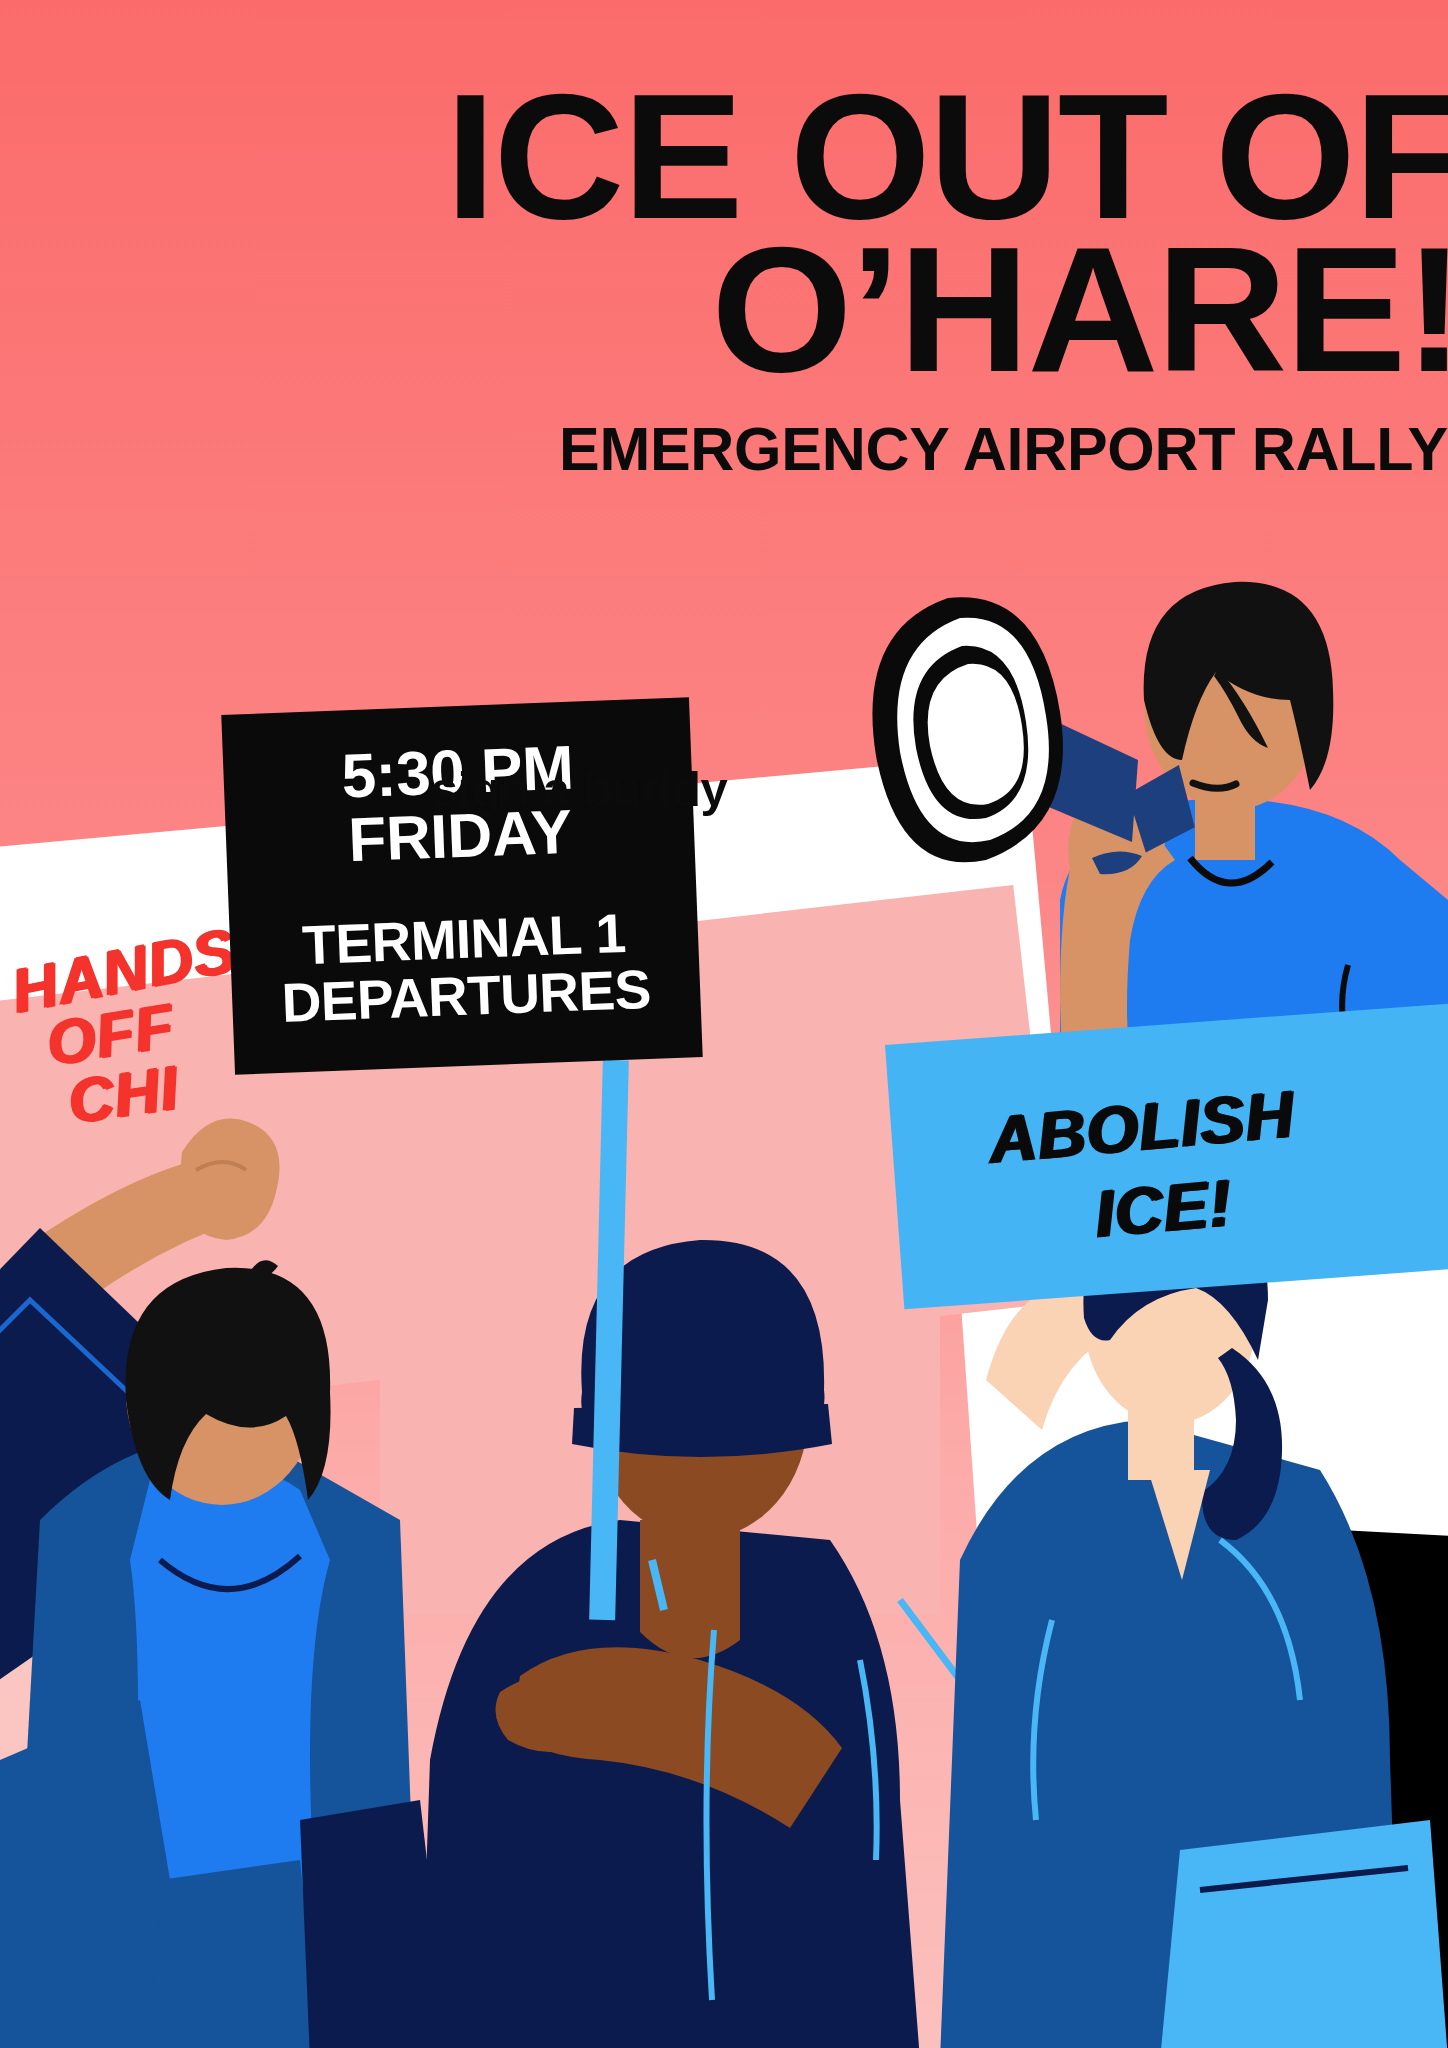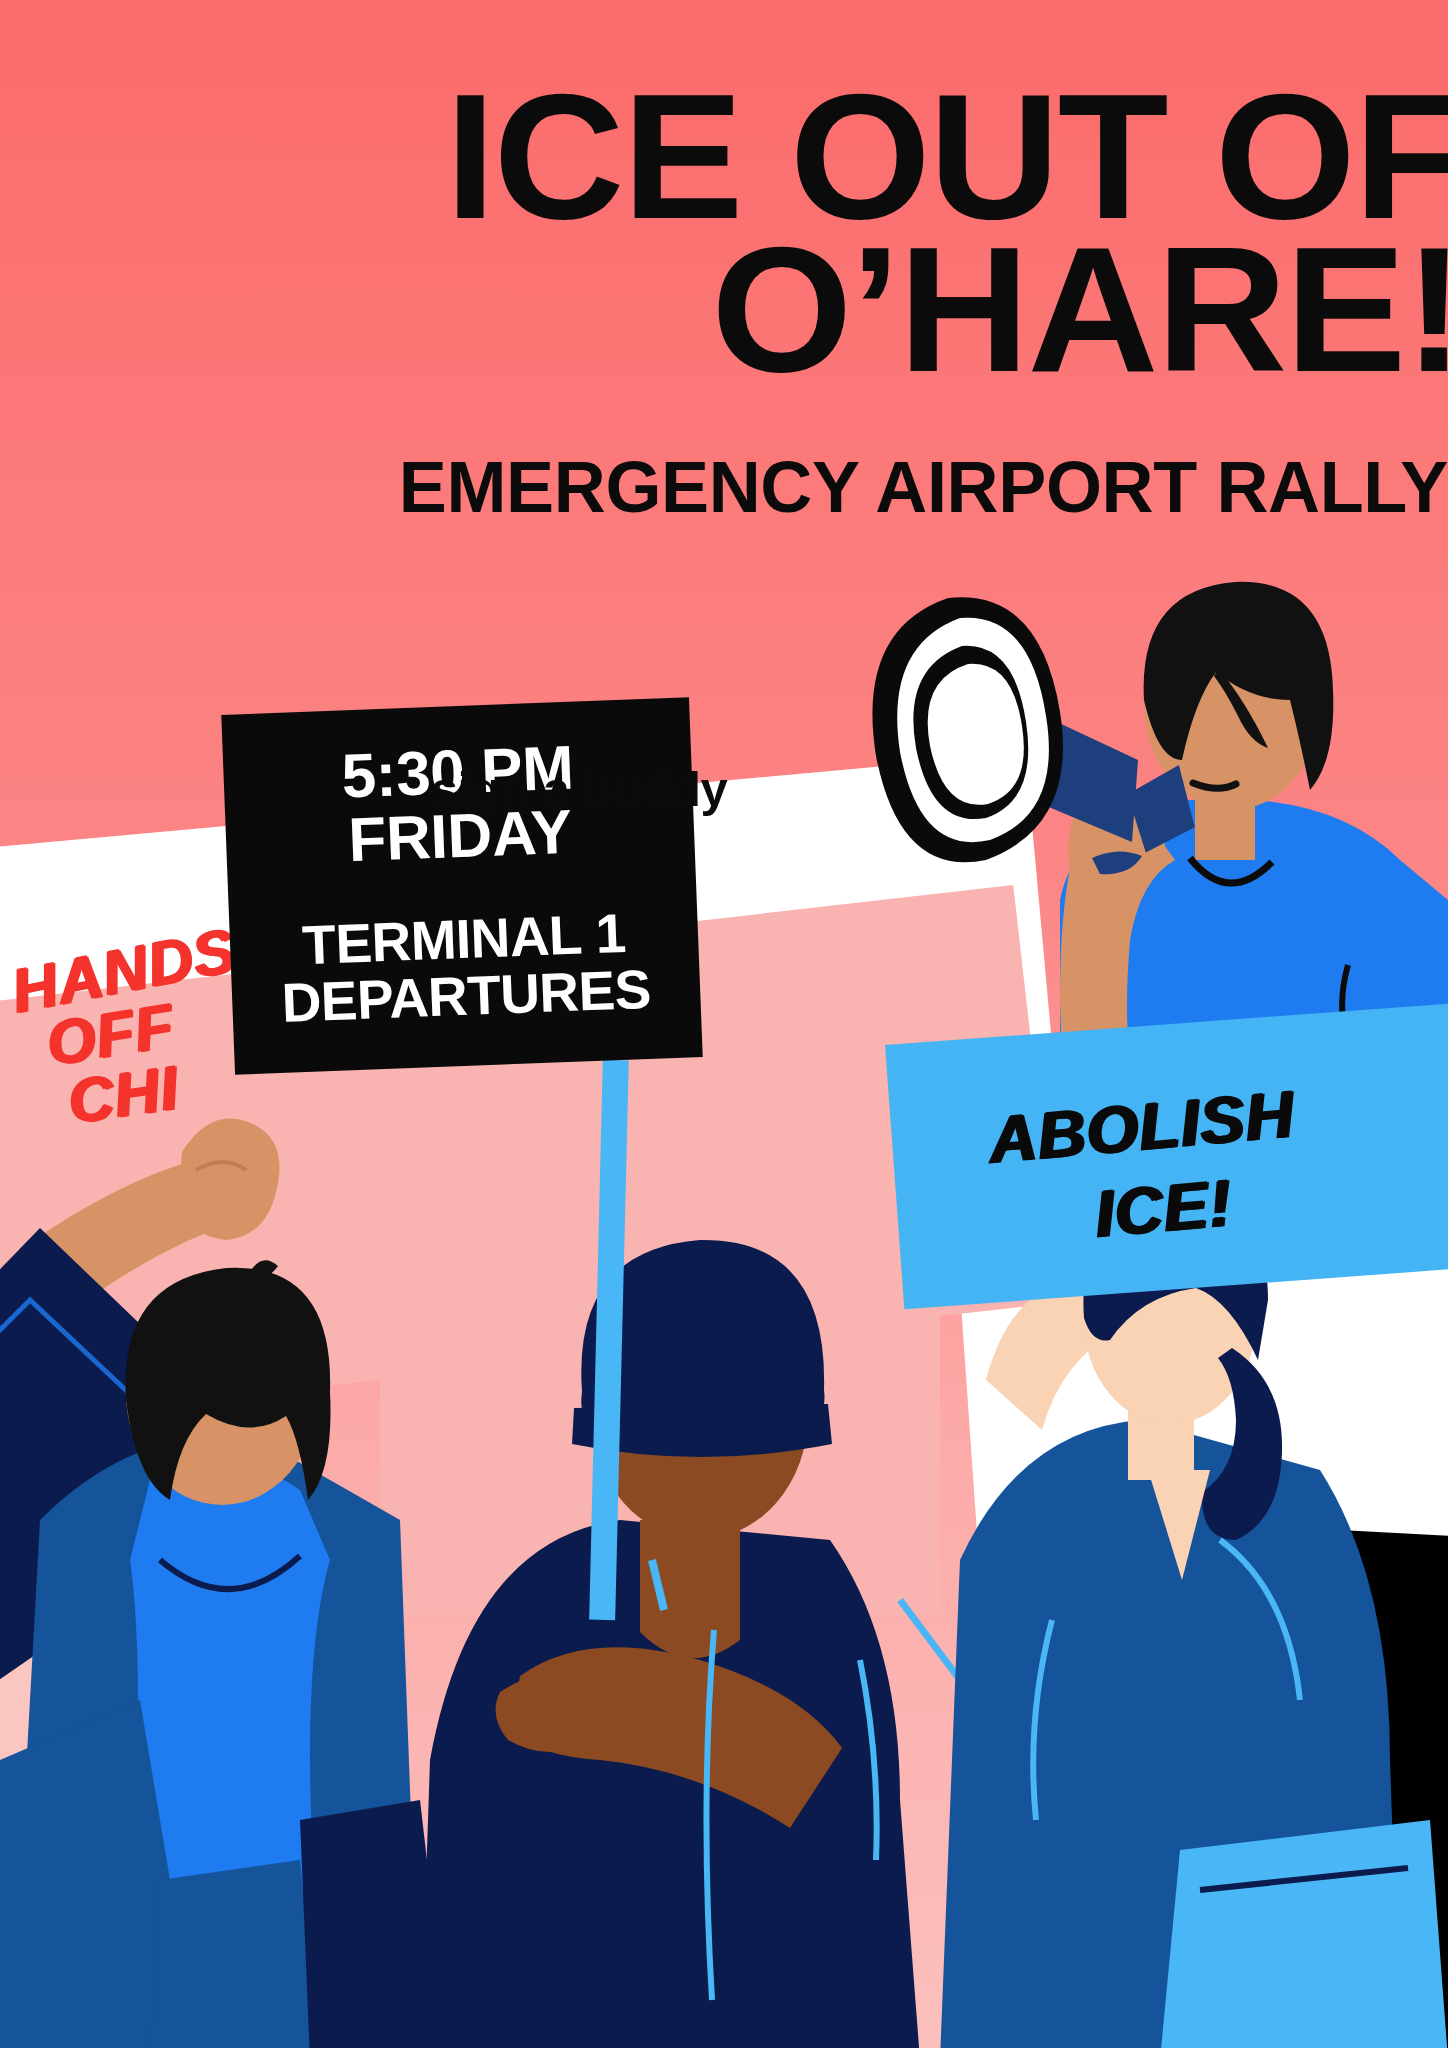--- a/index.html
+++ b/index.html
@@ -47,23 +47,23 @@
     font-weight:700;
     letter-spacing:-0.012em;
     line-height:0.86;
     font-size:178px;
     transform:scaleX(1.02);
     padding-top:80px;
   }
   .h1 .l2{display:block;font-size:178px;}
   .h2{
     font-weight:700;
-    font-size:72px;
+    font-size:61px;
     letter-spacing:-0.005em;
-    margin-top:60px;
+    margin-top:28px;
     transform:scaleX(1.0);
   }
   .tagline{
     position:absolute;top:760px;left:0;width:1448px;
     text-align:center;
     color:#0b0b0b;font-weight:700;font-size:49px;line-height:1.22;
     letter-spacing:-0.01em;
     z-index:30;
     padding-right:290px;
   }

